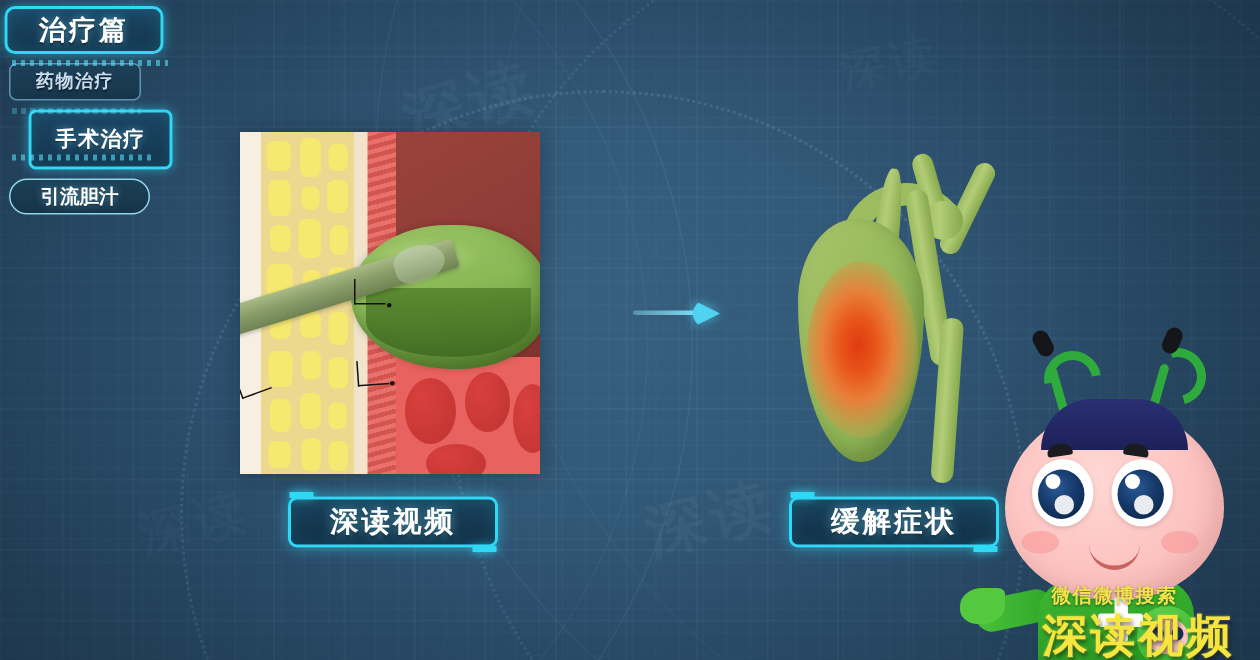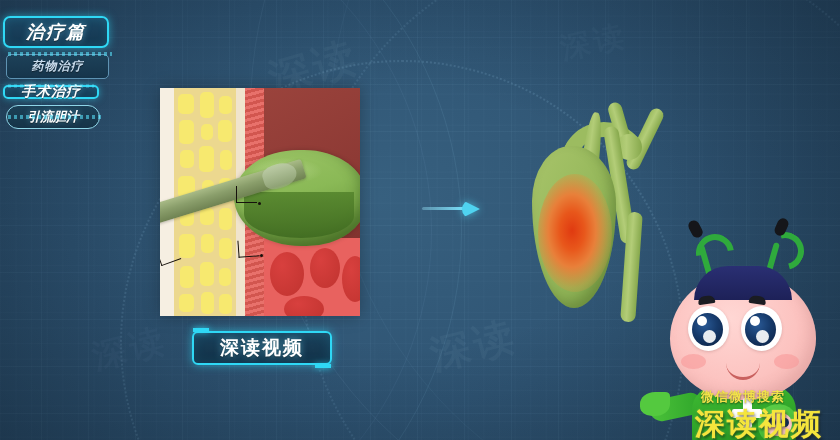--- a/index.html
+++ b/index.html
@@ -67,24 +67,23 @@
   }
   .wm.w1 { left: 268px; top: 40px; font-size: 42px; transform: rotate(-16deg); }
   .wm.w2 { left: 430px; top: 318px; font-size: 40px; transform: rotate(-14deg); }
   .wm.w3 { left: 92px;  top: 326px; font-size: 34px; transform: rotate(-14deg); color: rgba(185,220,245,0.045); }
   .wm.w4 { left: 560px; top: 22px;  font-size: 30px; transform: rotate(-12deg); color: rgba(185,220,245,0.04); }
 
   
   .sidebar {
     position: absolute;
     left: 0;
-    top: 16px;
+    top: 4px;
     width: 130px;
     z-index: 20;
-    font-style: italic;
   }
   .chip {
     position: relative;
     display: flex;
     align-items: center;
     justify-content: center;
     box-sizing: border-box;
     margin-bottom: 6px;
     background: linear-gradient(180deg, #1b4663 0%, #14364f 100%);
     color: #ffffff;
@@ -96,34 +95,34 @@
   }
   .chip.c1 {
     width: 106px; height: 32px;
     margin-left: 3px;
     border: 2px solid #2fd8f5;
     border-radius: 7px;
     box-shadow: 0 0 9px rgba(47,216,245,0.55), inset 0 0 10px rgba(47,216,245,0.16);
   }
   .chip.c1 .lbl { font-size: 18px; letter-spacing: 2px; }
   .chip.c2 {
-    width: 103px; height: 25px;
+    width: 88px; height: 25px;
     margin-left: 6px;
     border: 1px solid #5f93b3;
     border-radius: 5px;
     background: linear-gradient(180deg, #1d4159 0%, #16354b 100%);
   }
   .chip.c2 .lbl {
     font-size: 12px; letter-spacing: 1px;
     color: #c8dced;
     text-shadow: 0 1px 1px rgba(0,0,0,0.5);
   }
   .chip.c3 {
-    width: 96px; height: 14px;
-    margin-left: 3px;
+    width: 96px; height: 40px;
+    margin-left: 19px;
     border: 2px solid #2fd8f5;
     border-radius: 5px;
     box-shadow: 0 0 7px rgba(47,216,245,0.5), inset 0 0 9px rgba(47,216,245,0.14);
     justify-content: center;
   }
   .chip.c3 .lbl { font-size: 14px; letter-spacing: 1px; }
   .chip.c4 {
     width: 94px; height: 24px;
     margin-left: 6px;
     border: 1.5px solid #8fd6e8;
@@ -554,20 +553,25 @@
     <div class="duct neck"></div>
     <div class="gb2-body"></div>
     <div class="gb2-inflame"></div>
   </div>
 
   <div class="caption cap1">
     <span class="corner tl"></span>
     <span class="lbl">深读视频</span>
     <span class="corner br"></span>
   </div>
+  <div class="caption cap2">
+    <span class="corner tl"></span>
+    <span class="lbl">缓解症状</span>
+    <span class="corner br"></span>
+  </div>
 
   <div class="mascot">
     <div class="ant l"></div>
     <div class="ant r"></div>
     <div class="ant-curve l"></div>
     <div class="ant-curve r"></div>
     <div class="ant-tip l"></div>
     <div class="ant-tip r"></div>
 
     <div class="arm l"></div>

